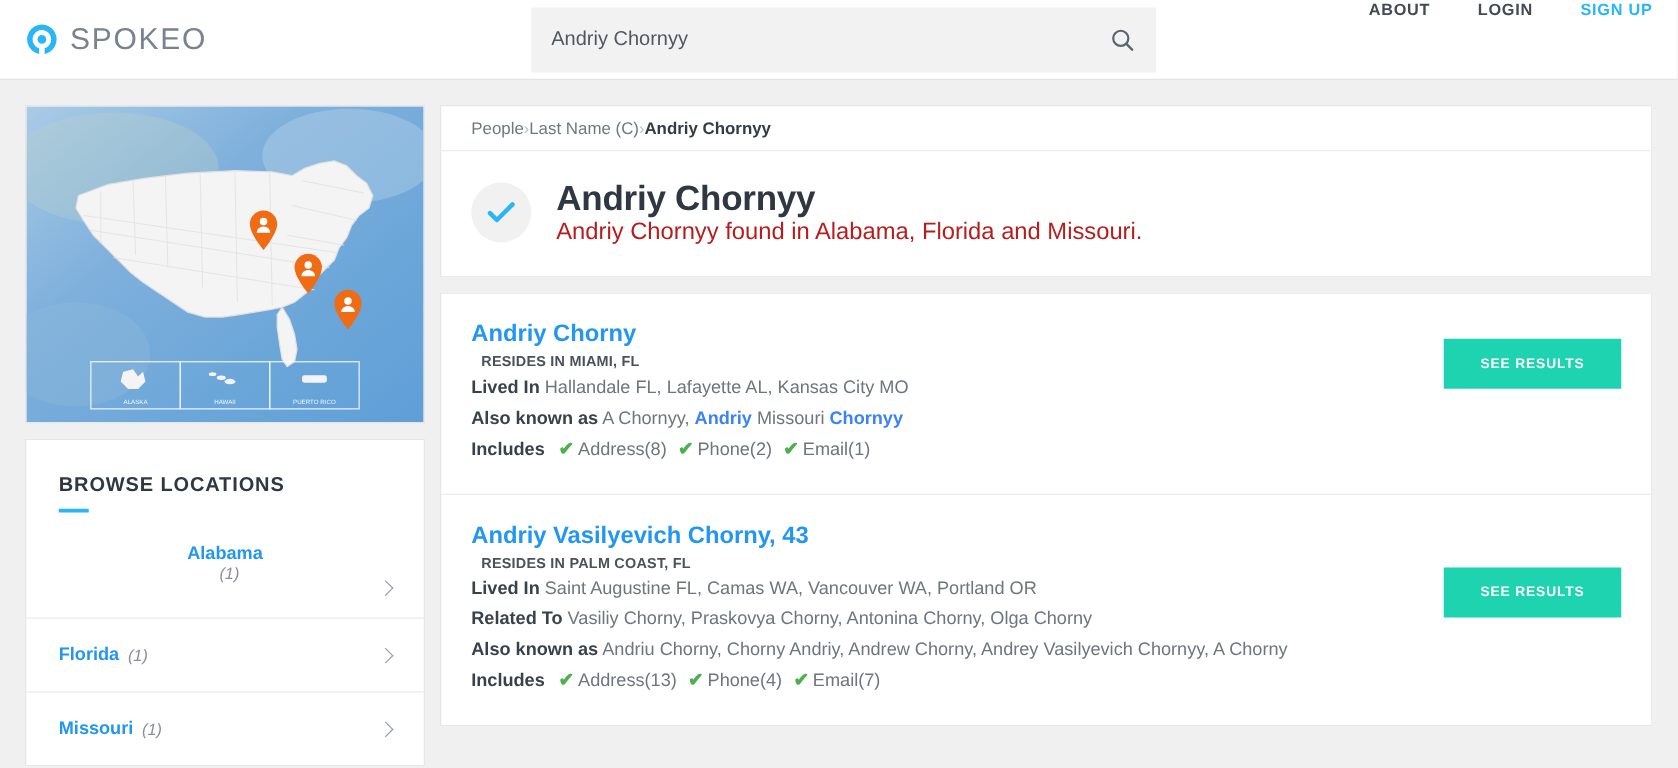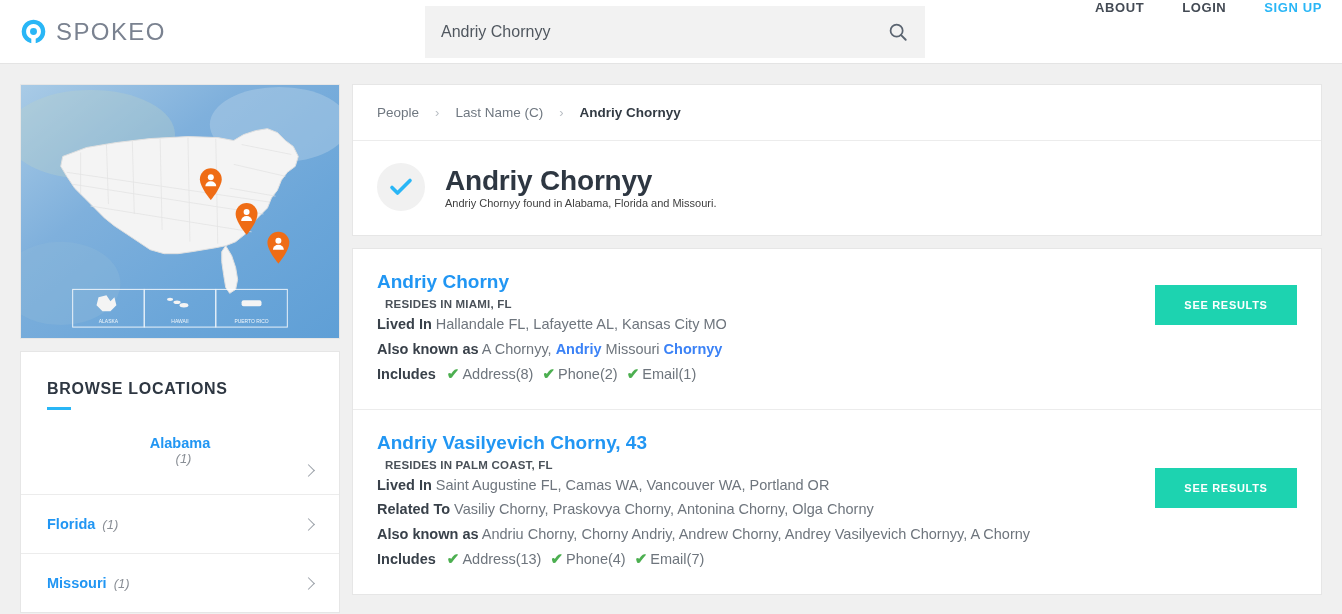--- a/index.html
+++ b/index.html
@@ -79,37 +79,37 @@
   .loc-row.first { border-top: none; margin-top: 25px; flex-direction: column; }
   .loc-name { font-size: 14.5px; font-weight: 700; color: #2196f3; }
   .loc-count { font-size: 13px; font-style: italic; color: #8a8f96; margin-left: 7px; }
   .loc-chev { margin-left: auto; width: 9px; height: 9px;
     border-right: 1.6px solid #9aa0a8; border-top: 1.6px solid #9aa0a8;
     transform: rotate(45deg); }
 
   
   .crumb-card { padding: 0; }
   .crumb {
-    height: 56px; display: flex; align-items: center;
-    padding: 0 24px; gap: 16px;
+    height: 36px; display: flex; align-items: center;
+    padding: 0 24px; gap: 0;
     border-bottom: 1px solid #ececec;
   }
   .crumb span, .crumb a {
     font-size: 13.5px; color: #6f7780; text-decoration: none; cursor: pointer;
   }
   .crumb .sep { color: #b9bec4; font-size: 13px; cursor: default; }
   .crumb .current { color: #333b44; font-weight: 700; cursor: default; }
 
   .name-head { display: flex; align-items: center; padding: 22px 24px 24px 24px; gap: 20px; }
   .check-circle {
     width: 48px; height: 48px; border-radius: 50%; background: #f1f1f1;
     flex: none; display: flex; align-items: center; justify-content: center;
   }
   .big-name { font-size: 28px; font-weight: 700; color: #2e3742; letter-spacing: -.2px; }
-  .sub-line { font-size: 11px; color: #404040; }
+  .sub-line { font-size: 19px; color: #b91c1c; }
 
   
   .results-card { margin-top: 12px; }
   .result {
     display: flex; align-items: flex-start;
     padding: 22px 24px 24px 24px;
     border-top: 1px solid #ececec;
   }
   .result.first { border-top: none; }
   .res-info { flex: 1; min-width: 0; }

